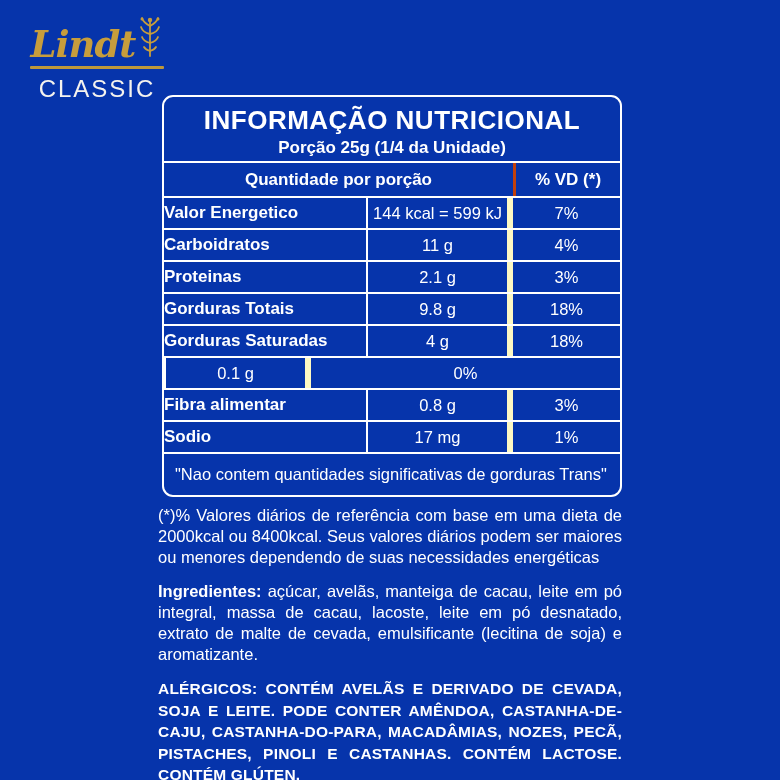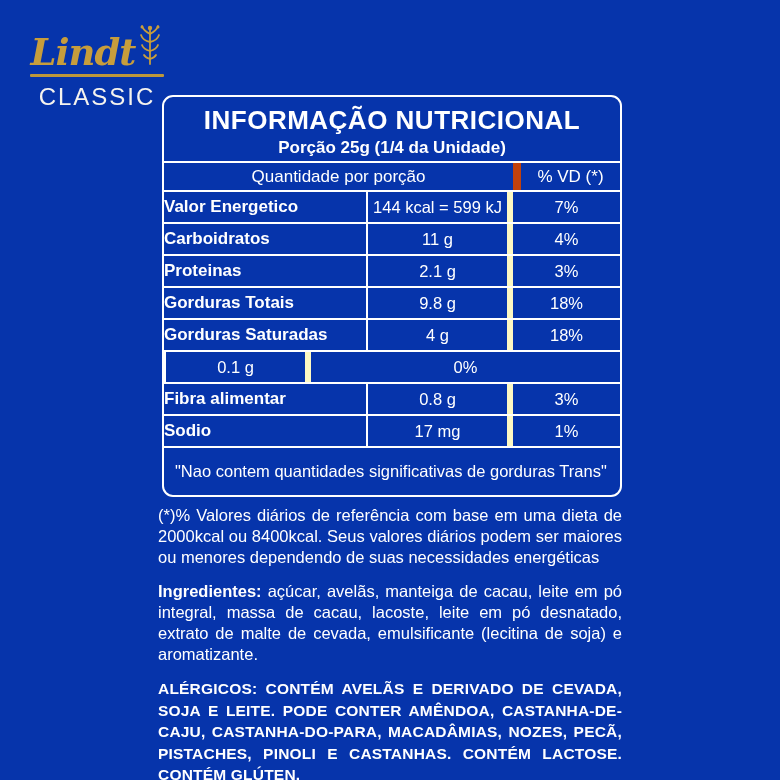--- a/index.html
+++ b/index.html
@@ -5,21 +5,21 @@
   html,body{margin:0;padding:0;}
   body{width:780px;height:780px;overflow:hidden;}
   .stage{
     position:relative;width:780px;height:780px;
     background:#0634ab;
     font-family:"Liberation Sans",sans-serif;
     color:#ffffff;
   }
 
   
-  .logo{position:absolute;left:30px;top:24px;width:134px;}
+  .logo{position:absolute;left:30px;top:16px;width:134px;}
   .logo-row{display:flex;align-items:flex-end;justify-content:center;}
   .lindt-script{
     font-family:"DejaVu Serif","Liberation Serif",serif;
     font-style:italic;font-weight:bold;
     font-size:37px;line-height:40px;color:#c79d3c;
     letter-spacing:-1px;
   }
   .emblem{margin-left:2px;margin-bottom:2px;}
   .gold-line{height:3px;background:#bd973a;margin-top:2px;border-radius:1px;}
   .classic{
@@ -29,23 +29,23 @@
 
   
   .panel{
     position:absolute;left:162px;top:95px;width:460px;height:402px;
     border:2px solid #ffffff;border-radius:11px;
     box-sizing:border-box;display:flex;flex-direction:column;
   }
   .tb-title{height:60px;display:flex;flex-direction:column;align-items:center;justify-content:center;padding-top:4px;}
   .tb-title .t1{font-size:26px;font-weight:700;letter-spacing:.5px;}
   .tb-title .t2{font-size:17px;font-weight:700;margin-top:2px;}
-  .tb-header{height:29px;border-top:2px solid #fff;display:flex;box-sizing:border-box;}
+  .tb-header{height:35px;border-top:2px solid #fff;display:flex;box-sizing:border-box;font-weight:bold;}
   .hd-left{width:349px;display:flex;align-items:center;justify-content:center;font-size:17px;}
-  .hd-right{flex:1;border-left:8px solid #c2410c;display:flex;align-items:center;justify-content:center;font-size:17px;box-sizing:border-box;}
+  .hd-right{flex:1;border-left:3px solid #c2410c;display:flex;align-items:center;justify-content:center;font-size:17px;box-sizing:border-box;}
   .trow{height:32px;border-top:2px solid #fff;display:flex;box-sizing:border-box;}
   .c-label{width:202px;display:flex;align-items:center;box-sizing:border-box;font-size:17px;font-weight:700;}
   .c-value{width:147px;border-left:2px solid #fff;border-right:6px solid #fef9c3;display:flex;align-items:center;justify-content:center;box-sizing:border-box;font-size:16.5px;}
   .c-vd{flex:1;display:flex;align-items:center;justify-content:center;font-size:16.5px;}
   .tb-foot{flex:1;border-top:2px solid #fff;display:flex;align-items:center;padding-left:11px;font-size:16.5px;box-sizing:border-box;}
 
   
   .copy{position:absolute;left:158px;top:505px;width:464px;}
   .p{font-size:16.5px;line-height:21px;text-align:justify;}
   .p + .p{margin-top:13px;}

